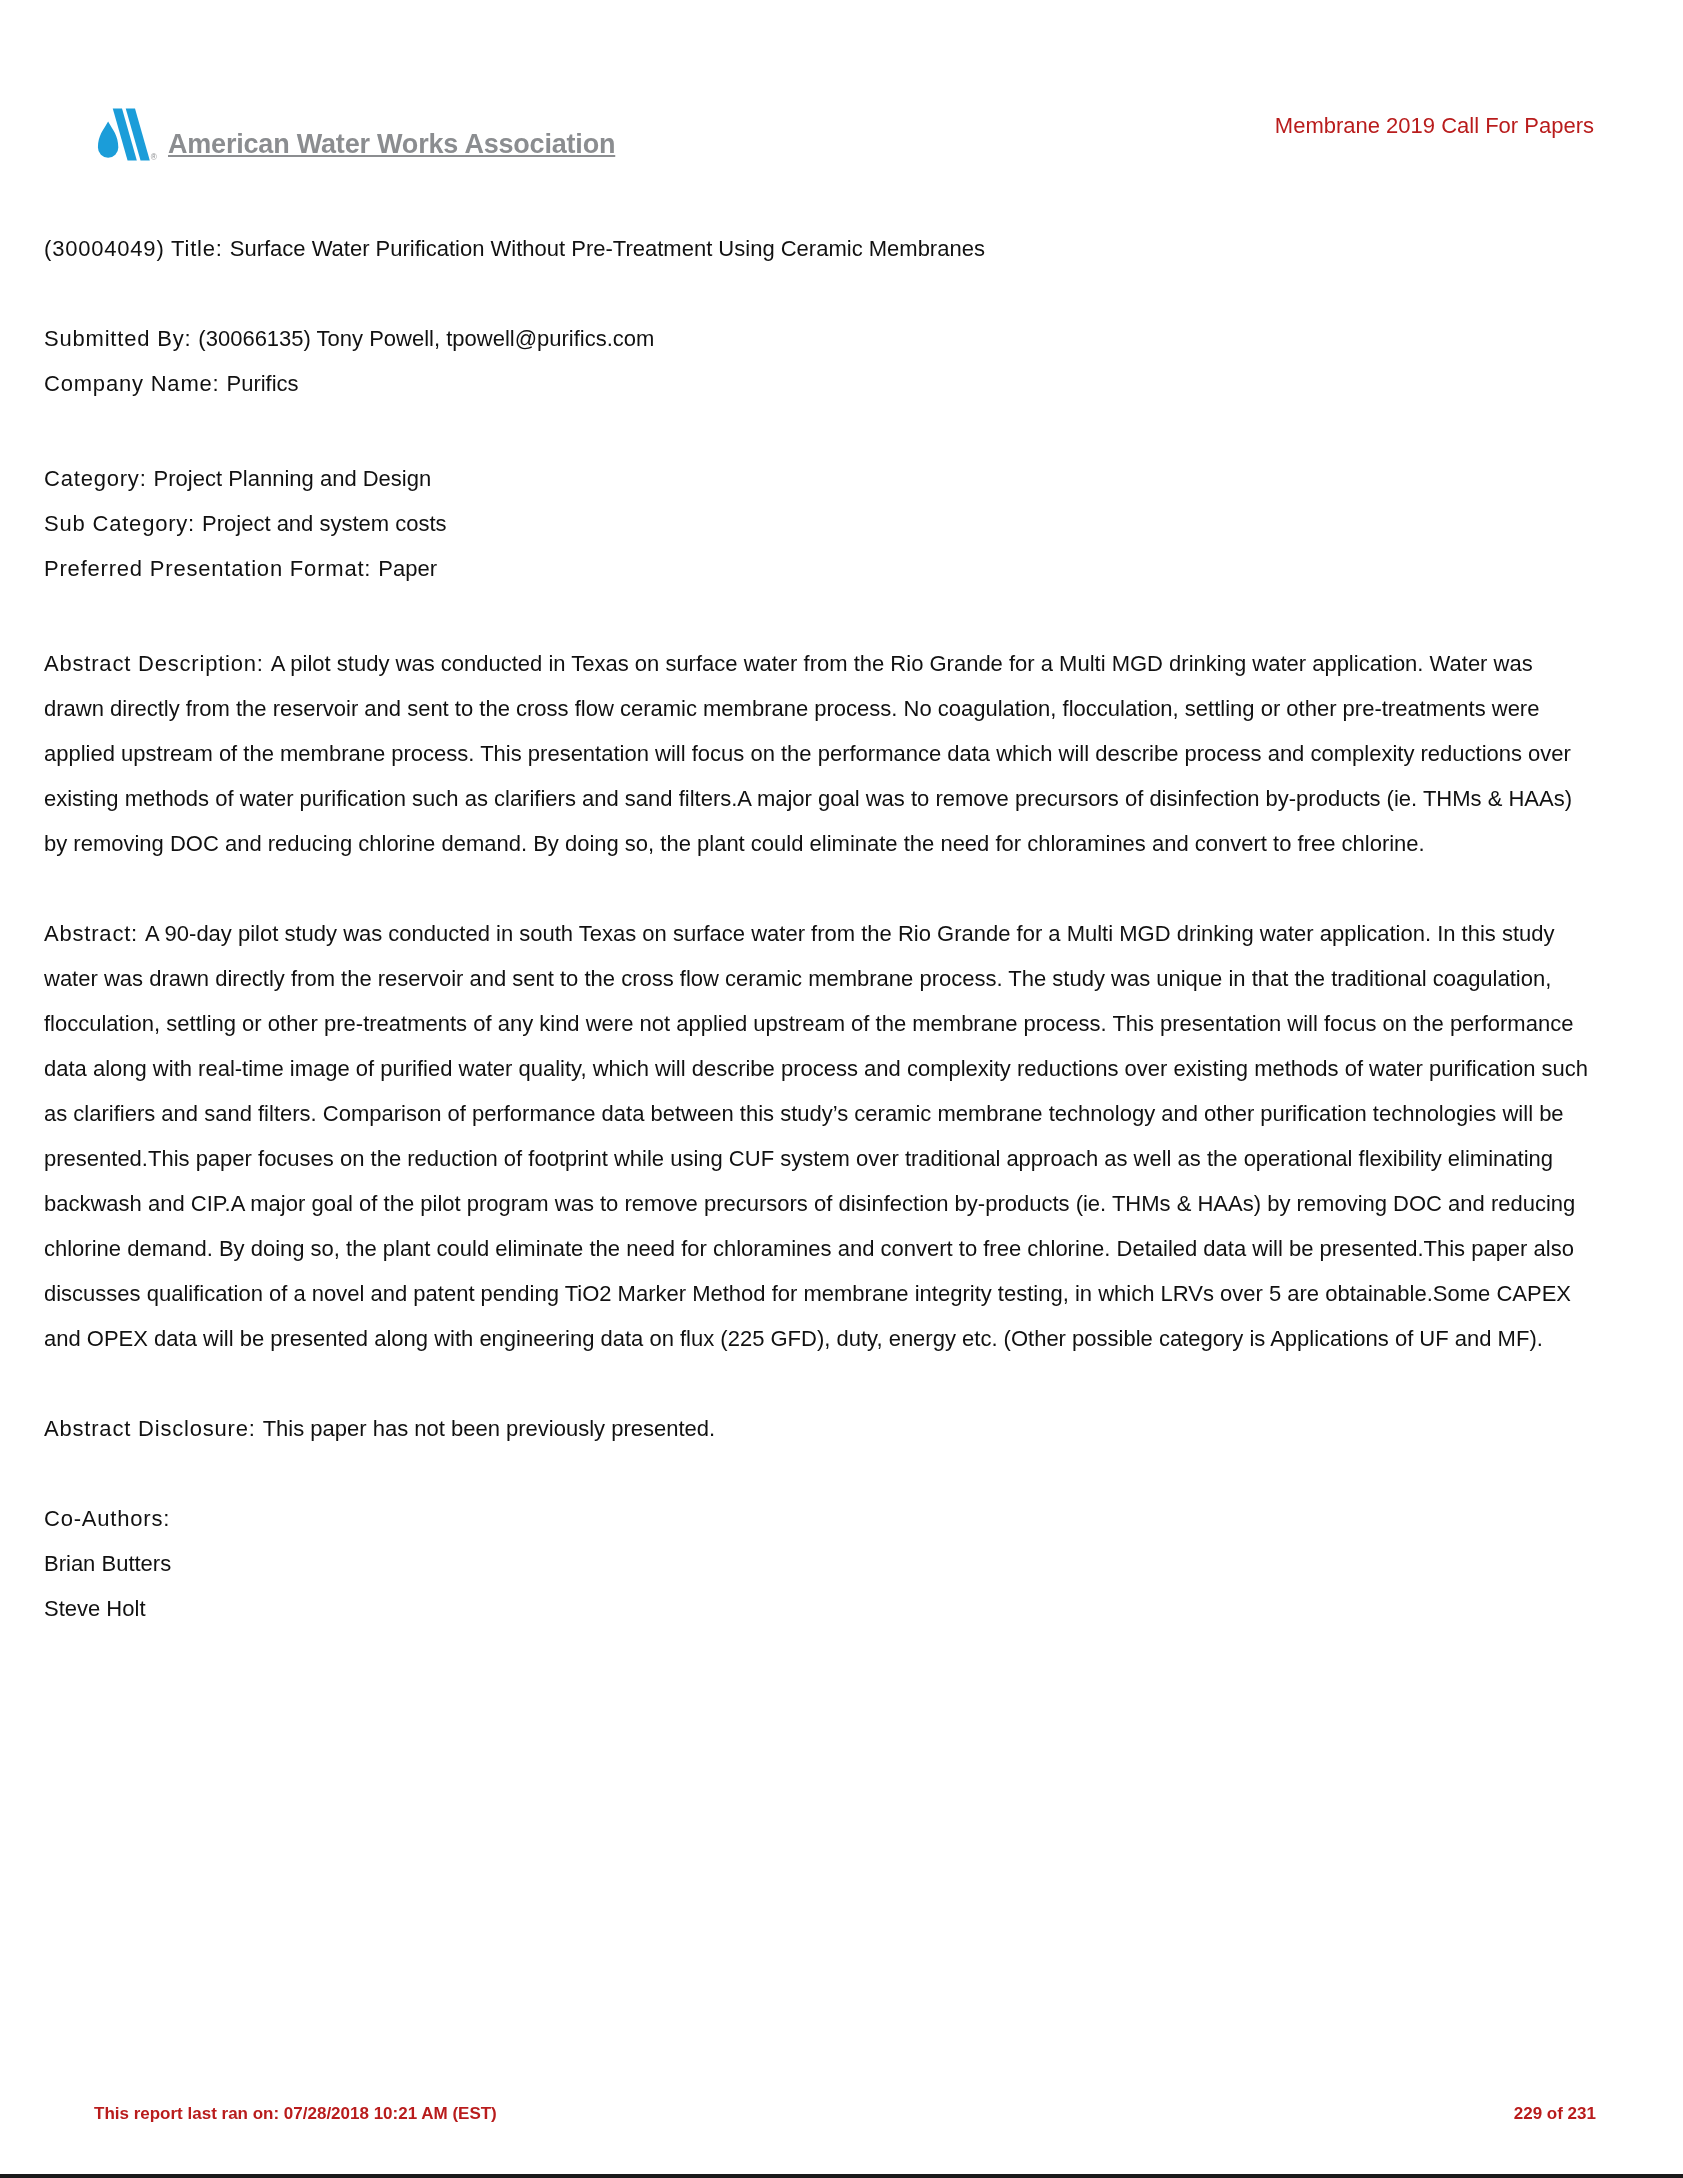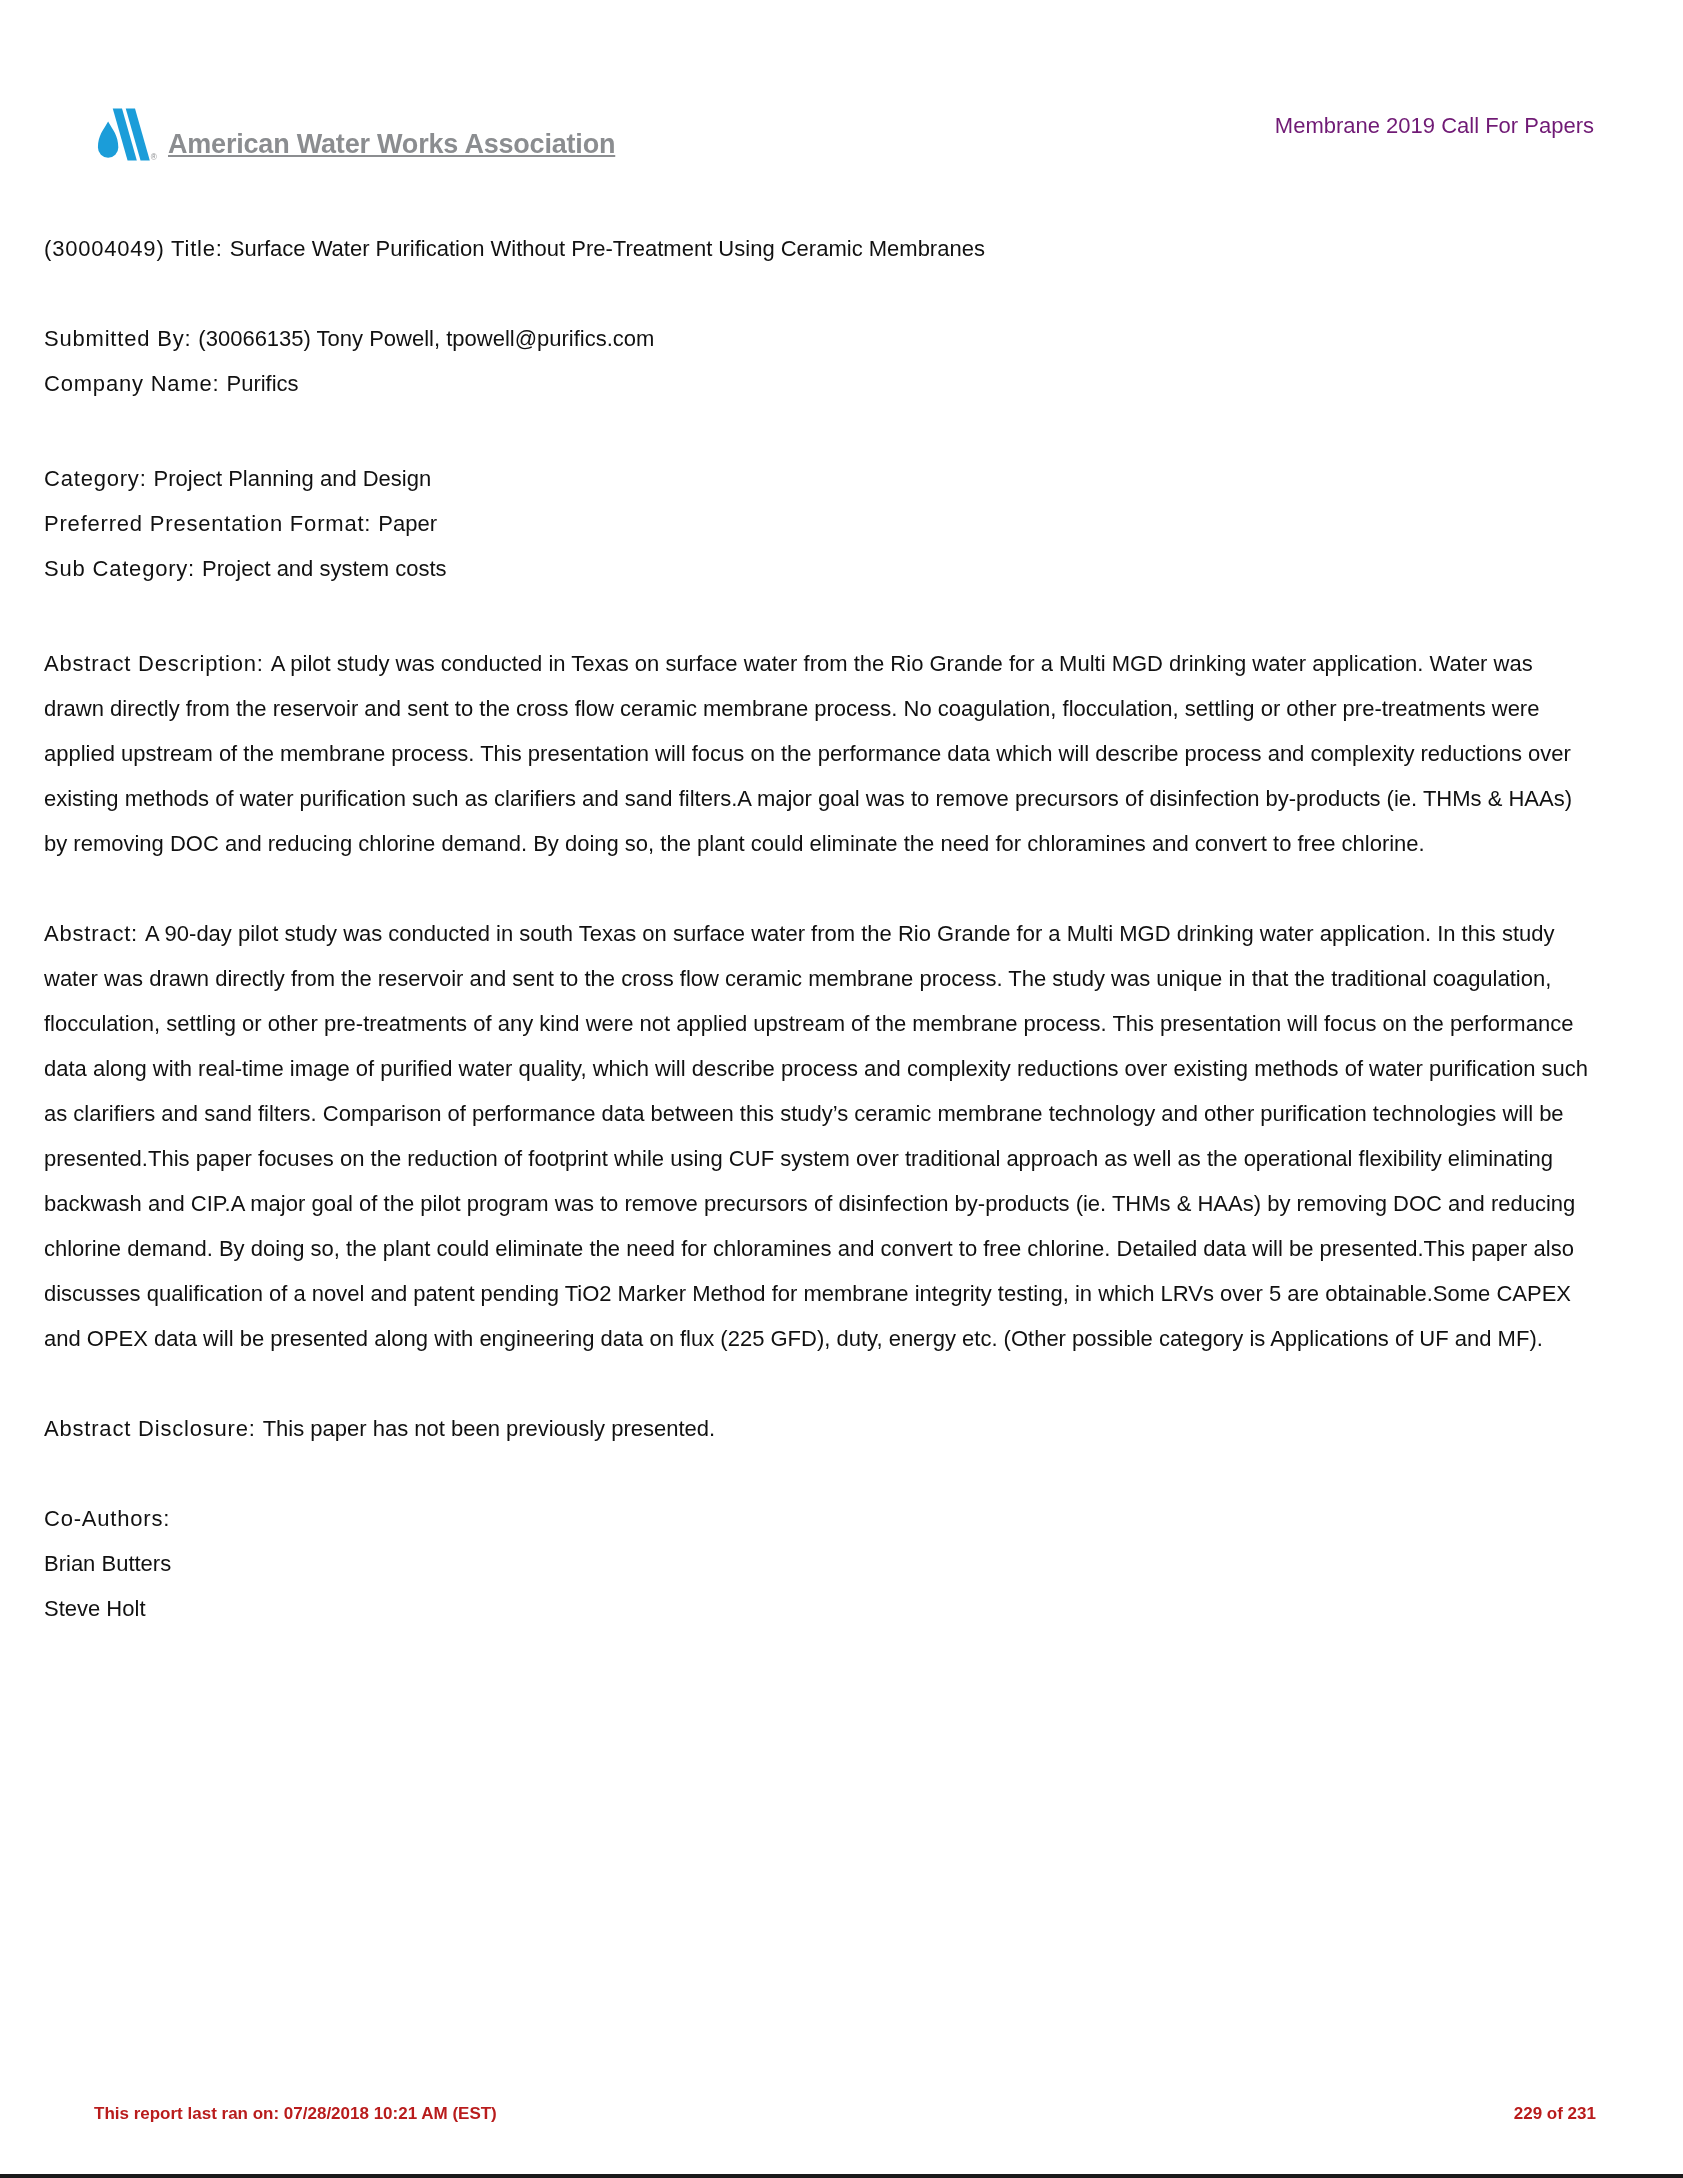--- a/index.html
+++ b/index.html
@@ -31,21 +31,21 @@
     font-weight:600;
     color:#8b8d90;
     letter-spacing:-0.2px;
     line-height:1;
     padding-bottom:4px;
     white-space:nowrap;
     text-decoration:underline;
   }
   .report-title{
     font-size:22px;
-    color:#701a75;
+    color:#b91c1c;
     line-height:30px;
     padding-top:4px;
     white-space:nowrap;
     text-align:center;
   }
   
   .content{
     padding:0 87px 0 44px;
     font-size:22px;
     line-height:45px;
@@ -125,24 +125,24 @@
       <span class="line">
         <span class="label">Company Name:</span><span>Purifics</span>
       </span>
     </div>
 
     <div class="group g-category">
       <span class="line">
         <span class="label">Category:</span><span>Project Planning and Design</span>
       </span>
       <span class="line">
-        <span class="label">Preferred Presentation Format:</span><span>Paper</span>
+        <span class="label">Sub Category:</span><span>Project and system costs</span>
       </span>
       <span class="line">
-        <span class="label">Sub Category:</span><span>Project and system costs</span>
+        <span class="label">Preferred Presentation Format:</span><span>Paper</span>
       </span>
     </div>
 
     <div class="group g-absdesc">
       <p class="para">
         <span class="label">Abstract Description:</span><span>A pilot study was conducted in Texas on surface water from the Rio Grande for a Multi MGD drinking water application. Water was drawn directly from the reservoir and sent to the cross flow ceramic membrane process. No coagulation, flocculation, settling or other pre-treatments were applied upstream of the membrane process. This presentation will focus on the performance data which will describe process and complexity reductions over existing methods of water purification such as clarifiers and sand filters.A major goal was to remove precursors of disinfection by-products (ie. THMs &amp; HAAs) by removing DOC and reducing chlorine demand. By doing so, the plant could eliminate the need for chloramines and convert to free chlorine.</span>
       </p>
     </div>
 
     <div class="group g-abstract">

